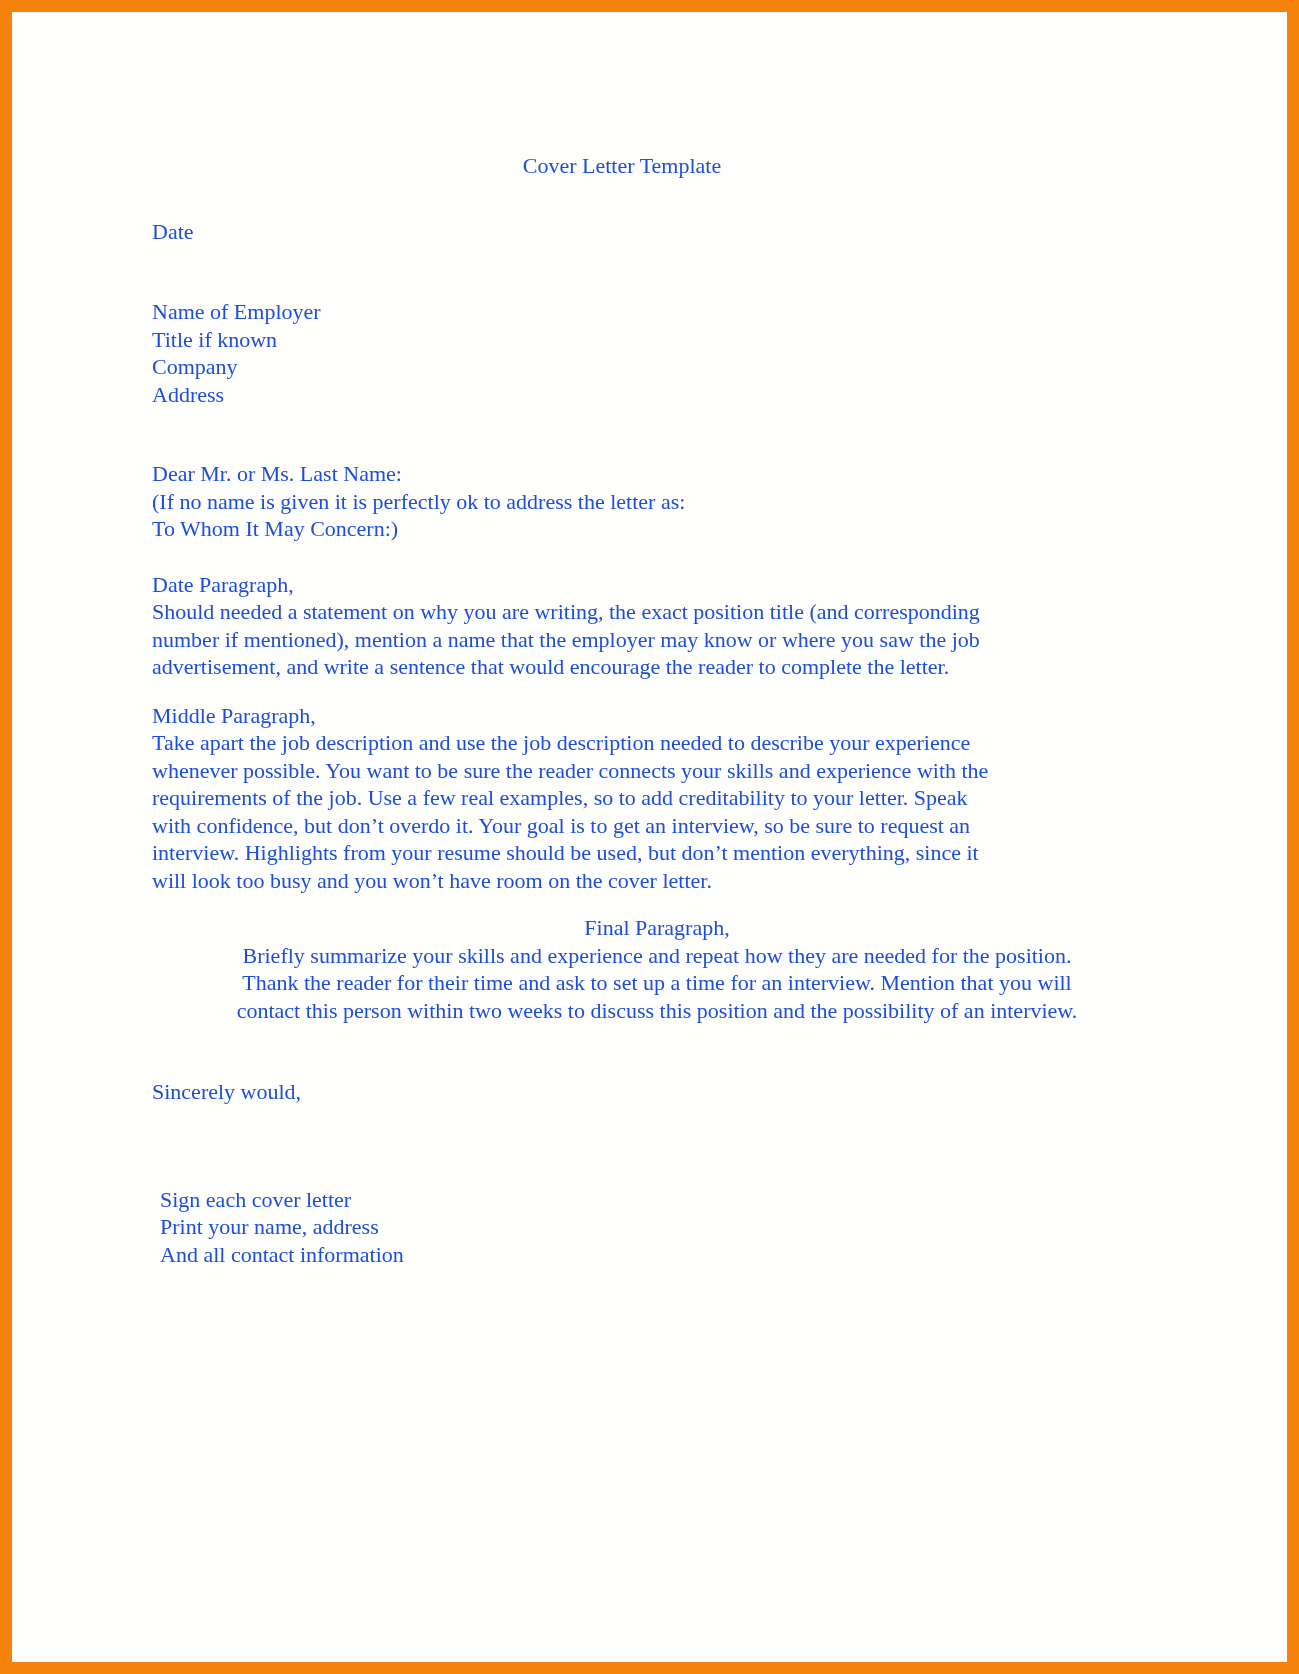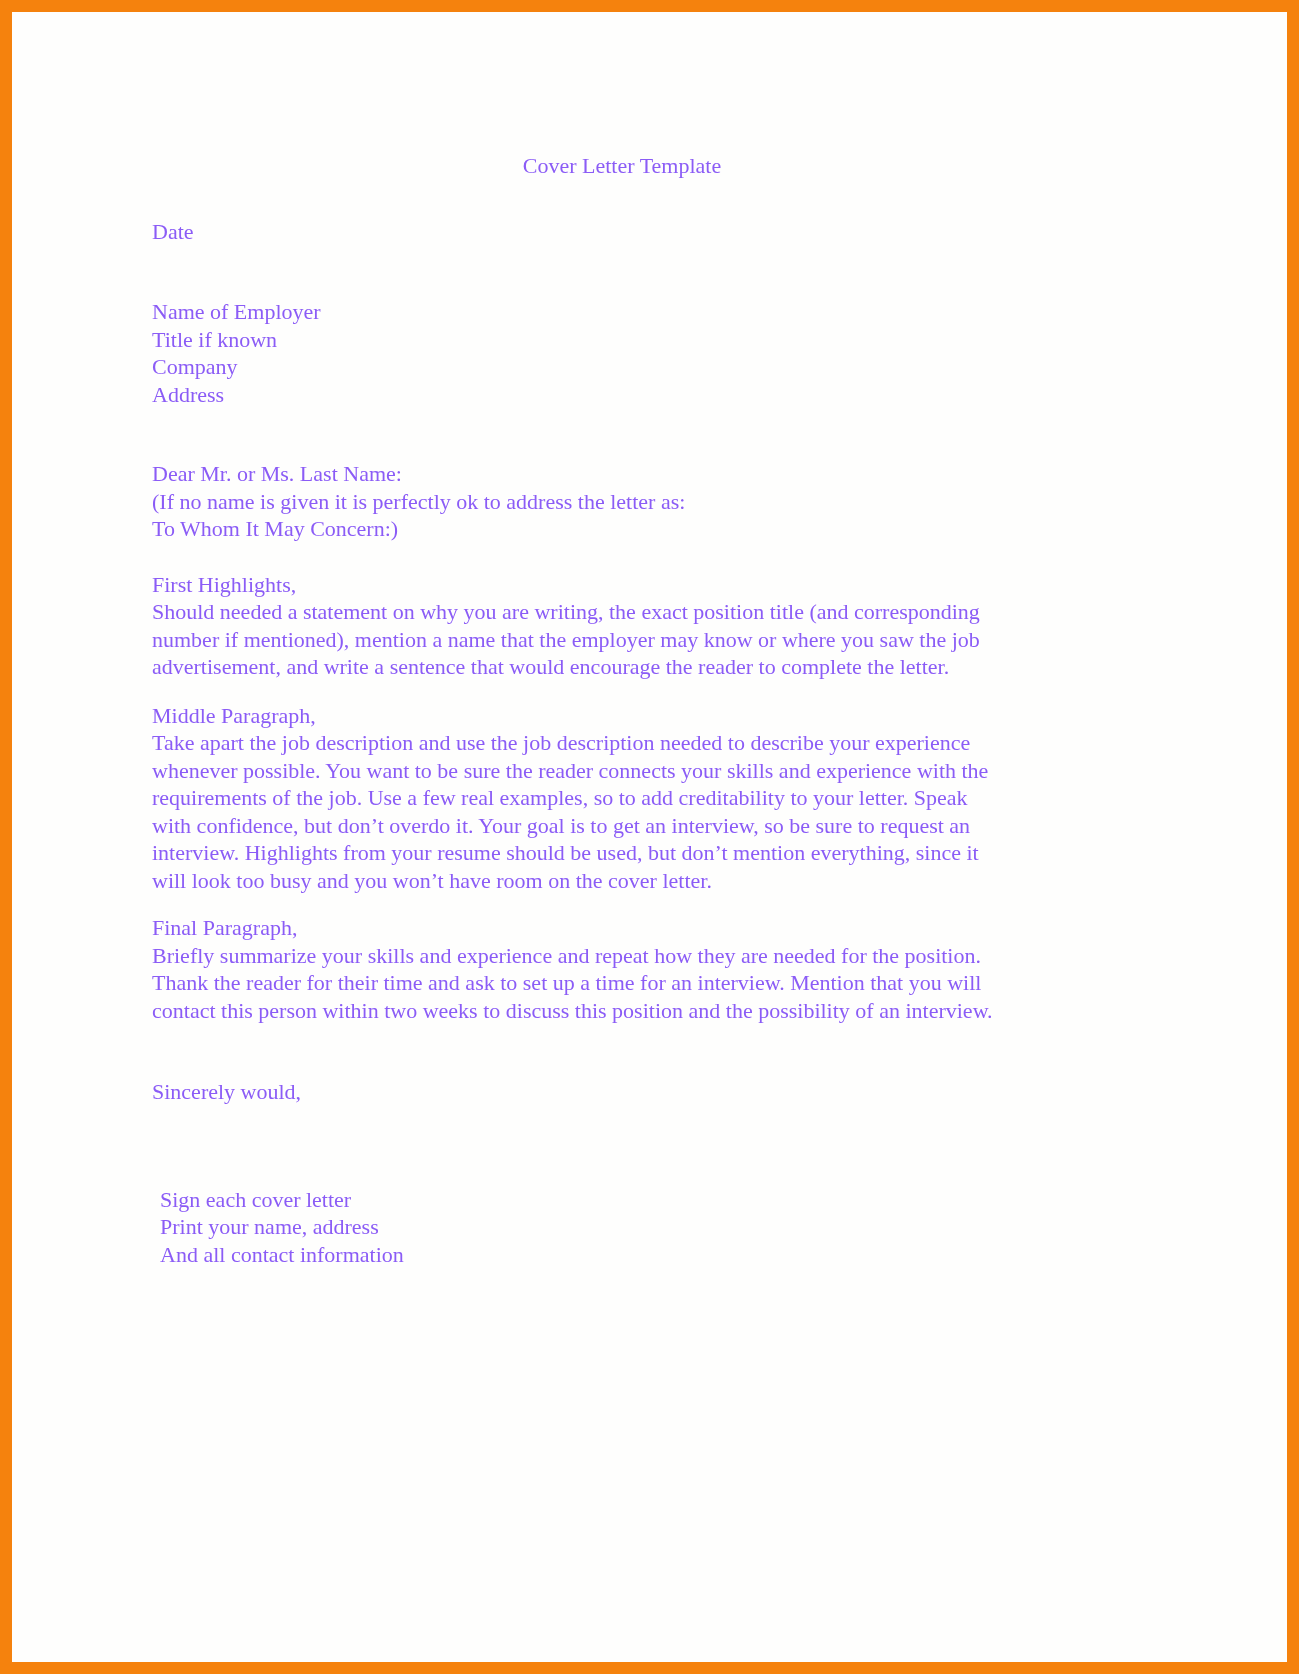--- a/index.html
+++ b/index.html
@@ -25,34 +25,34 @@
     box-shadow: inset 0 0 6px rgba(255,255,255,0.6);
   }
   .content {
     position: absolute;
     left: 140px;
     top: 140px;
     width: 1010px;
     font-family: "Liberation Serif", "DejaVu Serif", serif;
     font-size: 22px;
     line-height: 27.5px;
-    color: #8b5cf6;
+    color: #1d4ed8;
   }
   .line { white-space: nowrap; }
   .doc-title {
     width: 940px;
     text-align: center;
     margin: 0 0 38px 0;
   }
   .block-date      { margin: 0 0 53px 0; }
   .block-employer  { margin: 0 0 52px 0; }
   .block-salute    { margin: 0 0 28px 0; }
   .block-para1     { margin: 0 0 21px 0; }
   .block-para2     { margin: 0 0 20px 0; }
-  .block-para3     { margin: 9px 0 54px 0; }
+  .block-para3     { margin: 9px 0 54px 0; text-align: center; }
   .block-closing   { margin: 0 0 80px 0; }
   .block-signature { margin: 8px; }
 </style>
 </head>
 <body>
 
 <div class="frame">
   <div class="page">
     <div class="content">
 
@@ -69,21 +69,21 @@
         <div class="line">Address</div>
       </div>
 
       <div class="block-salute">
         <div class="line">Dear Mr. or Ms. Last Name:</div>
         <div class="line">(If no name is given it is perfectly ok to address the letter as:</div>
         <div class="line">To Whom It May Concern:)</div>
       </div>
 
       <div class="block-para1">
-        <div class="line">First Highlights,</div>
+        <div class="line">Date Paragraph,</div>
         <div class="line">Should needed a statement on why you are writing, the exact position title (and corresponding</div>
         <div class="line">number if mentioned), mention a name that the employer may know or where you saw the job</div>
         <div class="line">advertisement, and write a sentence that would encourage the reader to complete the letter.</div>
       </div>
 
       <div class="block-para2">
         <div class="line">Middle Paragraph,</div>
         <div class="line">Take apart the job description and use the job description needed to describe your experience</div>
         <div class="line">whenever possible. You want to be sure the reader connects your skills and experience with the</div>
         <div class="line">requirements of the job. Use a few real examples, so to add creditability to your letter. Speak</div>

